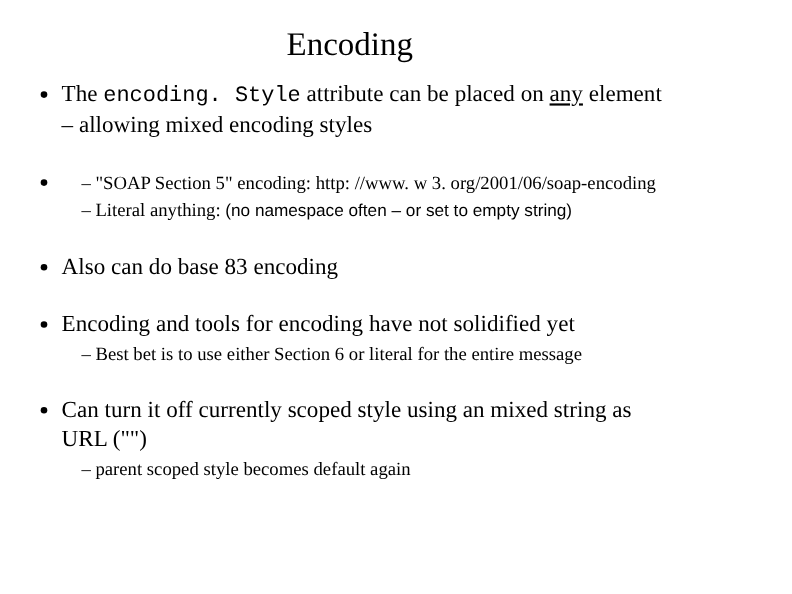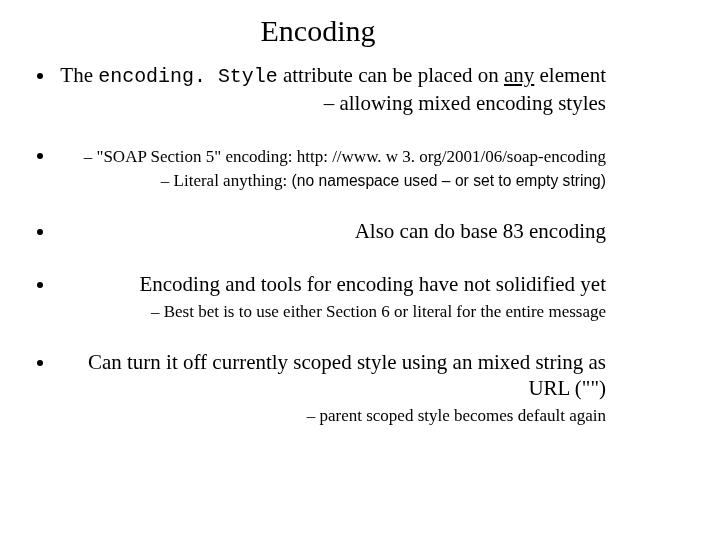--- a/index.html
+++ b/index.html
@@ -8,38 +8,37 @@
     width: 720px;
     height: 540px;
     background: #fff;
     font-family: "Times New Roman", Times, serif;
     color: #000;
   }
   .slide {
     box-sizing: border-box;
     width: 636px;
     height: 540px;
-    padding: 10px 30px 20px 30px;
+    padding: 20px 30px 20px 30px;
   }
   h1.title {
     font-size: 30px;
     font-weight: 400;
     text-align: center;
     margin: 4px 0 14px 0;
   }
   ul.top {
     list-style-type: disc;
     padding-left: 26px;
     margin: 0;
   }
   ul.top > li {
     font-size: 21px;
     line-height: 1.25;
     margin-bottom: 26px;
-    text-align: right;
   }
   ul.sub {
     list-style-type: none;
     padding-left: 18px;
     margin: 4px 0 0 0;
   }
   ul.sub > li {
     font-size: 17px;
     line-height: 1.3;
     margin-bottom: 2px;
@@ -70,21 +69,21 @@
   <ul class="top">
 
     <li>
       <span>The </span><span class="mono">encoding. Style</span><span> attribute can be placed on </span><span class="uline">any</span><span> element – allowing mixed  encoding styles</span>
     </li>
 
     <li>
       <ul class="sub">
         <li>"SOAP Section 5" encoding: http: //www. w 3. org/2001/06/soap-encoding</li>
         <li>
-          <span>Literal anything: </span><span class="sans">(no namespace used – or set to empty string)</span>
+          <span>Literal anything: </span><span class="sans">(no namespace often – or set to empty string)</span>
         </li>
       </ul>
     </li>
 
     <li>
       <span>Also can do base 83 encoding</span>
     </li>
 
     <li>
       <span>Encoding and tools for encoding have not solidified yet</span>

